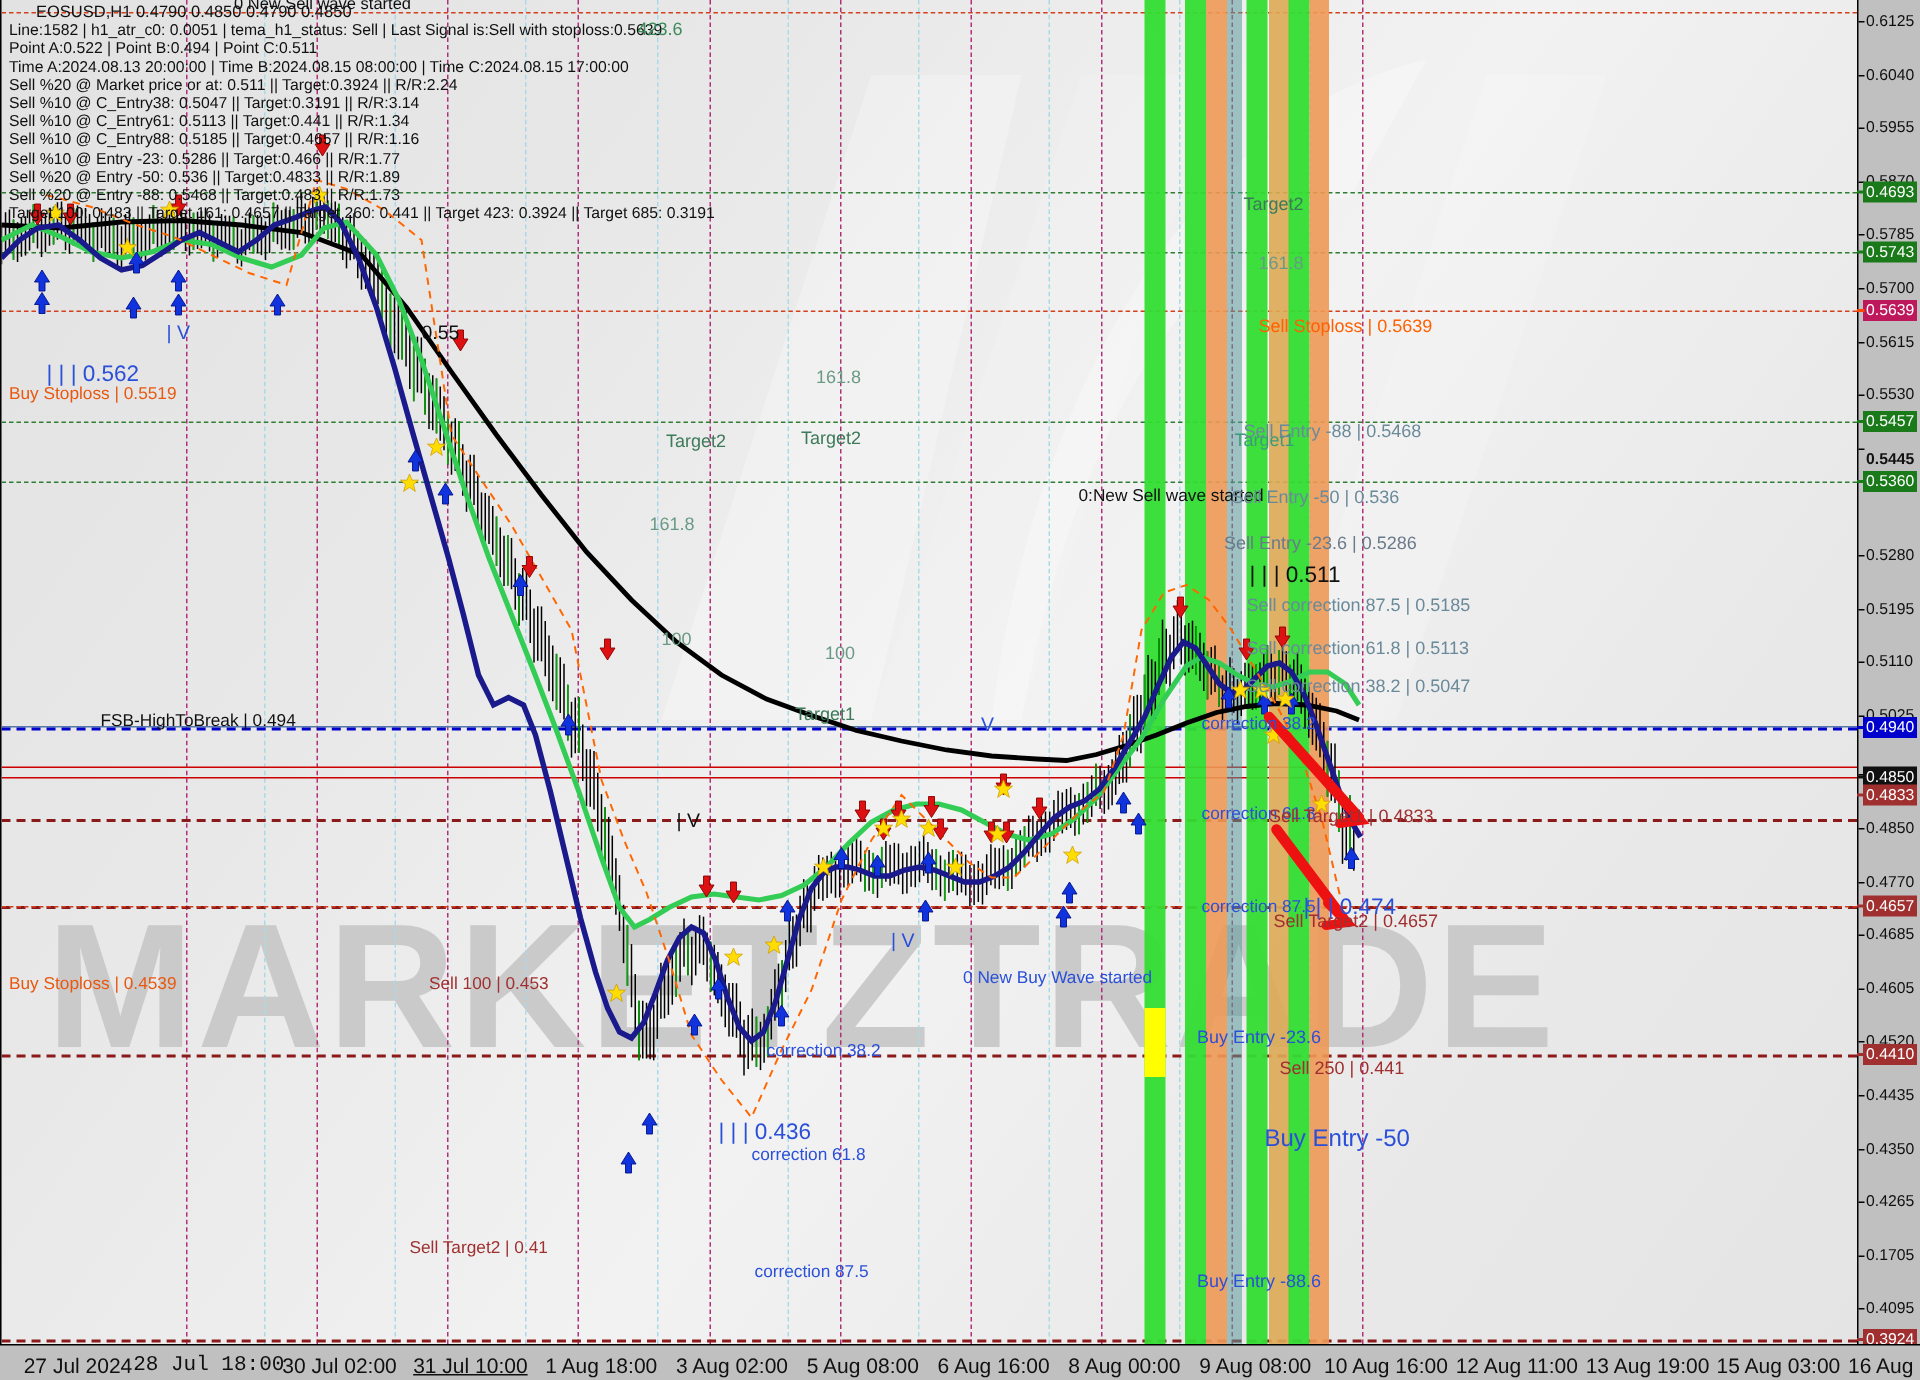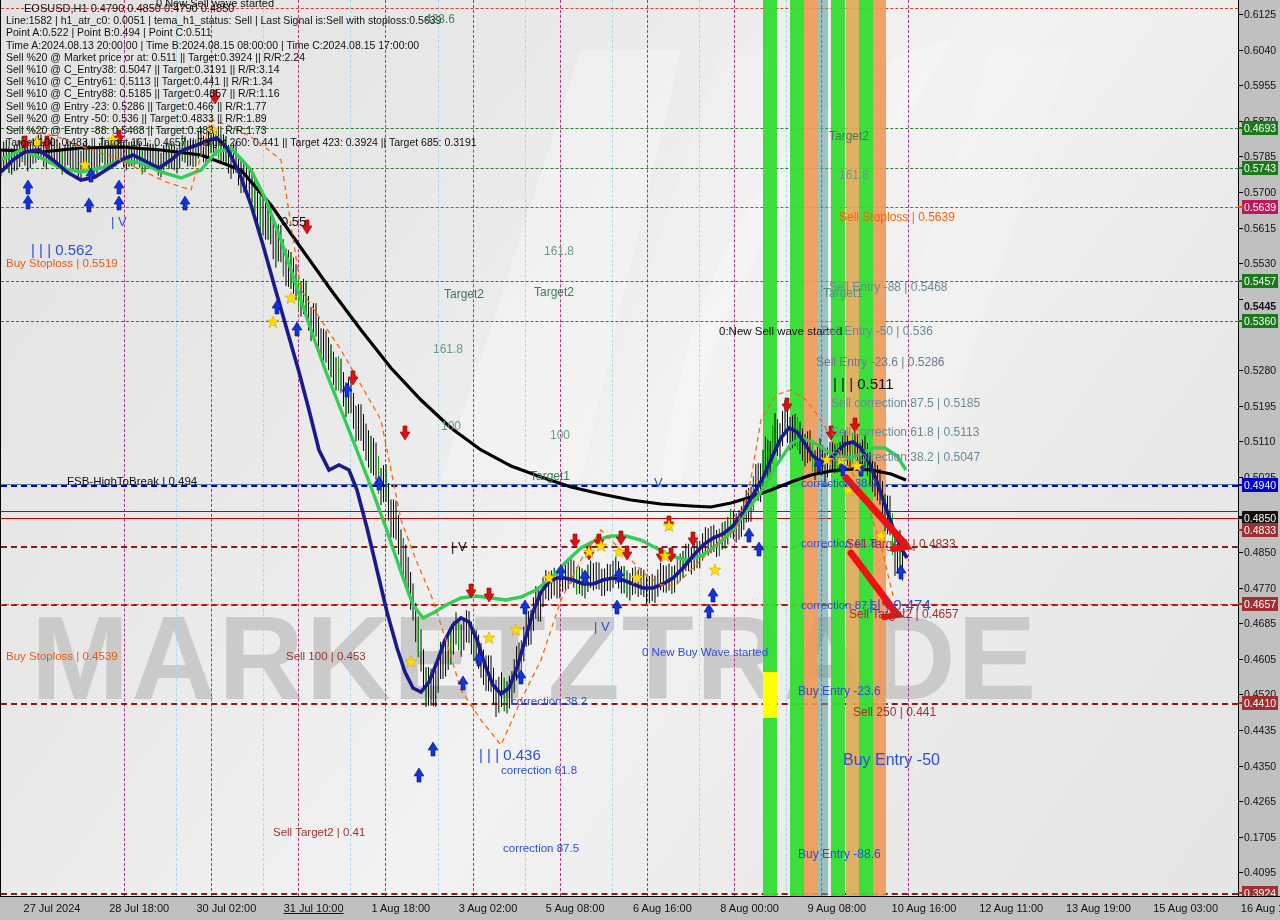--- a/index.html
+++ b/index.html
@@ -49,21 +49,21 @@
   #yaxis .tmark{ position:absolute; left:0; width:4px; height:1px; background:#000; }
   #yaxis .lbl  { position:absolute; left:5px; font-size:10.5px; color:#101010;
     transform:translateY(-50%); white-space:nowrap; }
   #yaxis .chip { position:absolute; left:3px; font-size:10.5px; color:#fff;
     padding:1px 2px; transform:translateY(-50%); white-space:nowrap; }
   #yaxis .dash { position:absolute; left:-1px; width:5px; height:2px; transform:translateY(-50%); }
 
   
   #xaxis { position:absolute; left:0; top:896px; width:1280px; height:24px;
     background:#c0c0c0; border-top:1px solid #000; }
-  #xaxis .xl { position:absolute; top:5px; font-size:11px; color:#101010;
+  #xaxis .xl { position:absolute; top:5px; font-size:14px; color:#101010;
     transform:translateX(-50%); white-space:nowrap;text-align:right; }
 
   svg.layer { position:absolute; left:0; top:0; width:1238px; height:896px;
     pointer-events:none; overflow:visible; }
 </style>
 </head>
 <body>
 
 <div id="app">
 
@@ -818,21 +818,21 @@
       <div class="chip" style="top: 604px; background: rgb(160, 48, 48); color: rgb(255, 255, 255);">0.4657</div>
       <div class="dash" style="top: 604px; background: rgb(160, 48, 48);"></div>
       <div class="chip" style="top: 703px; background: rgb(160, 48, 48); color: rgb(255, 255, 255);">0.4410</div>
       <div class="dash" style="top: 703px; background: rgb(160, 48, 48);"></div>
       <div class="chip" style="top: 893px; background: rgb(160, 48, 48); color: rgb(255, 255, 255);">0.3924</div>
       <div class="dash" style="top: 893px; background: rgb(160, 48, 48);"></div>
     </div>
 
   <div id="xaxis">
       <div class="xl" style="left: 52px;">27 Jul 2024</div>
-      <div class="xl" style="left: 139.2px;">28 Jul 18:00</div>
+      <div class="xl" style="left: 139.2px; font-family: Liberation Mono, monospace;">28 Jul 18:00</div>
       <div class="xl" style="left: 226.4px;">30 Jul 02:00</div>
       <div class="xl" style="left: 313.6px; text-decoration: underline;">31 Jul 10:00</div>
       <div class="xl" style="left: 400.8px;">1 Aug 18:00</div>
       <div class="xl" style="left: 488px;">3 Aug 02:00</div>
       <div class="xl" style="left: 575.2px;">5 Aug 08:00</div>
       <div class="xl" style="left: 662.4px;">6 Aug 16:00</div>
       <div class="xl" style="left: 749.6px;">8 Aug 00:00</div>
       <div class="xl" style="left: 836.8px;">9 Aug 08:00</div>
       <div class="xl" style="left: 924px;">10 Aug 16:00</div>
       <div class="xl" style="left: 1011.2px;">12 Aug 11:00</div>

